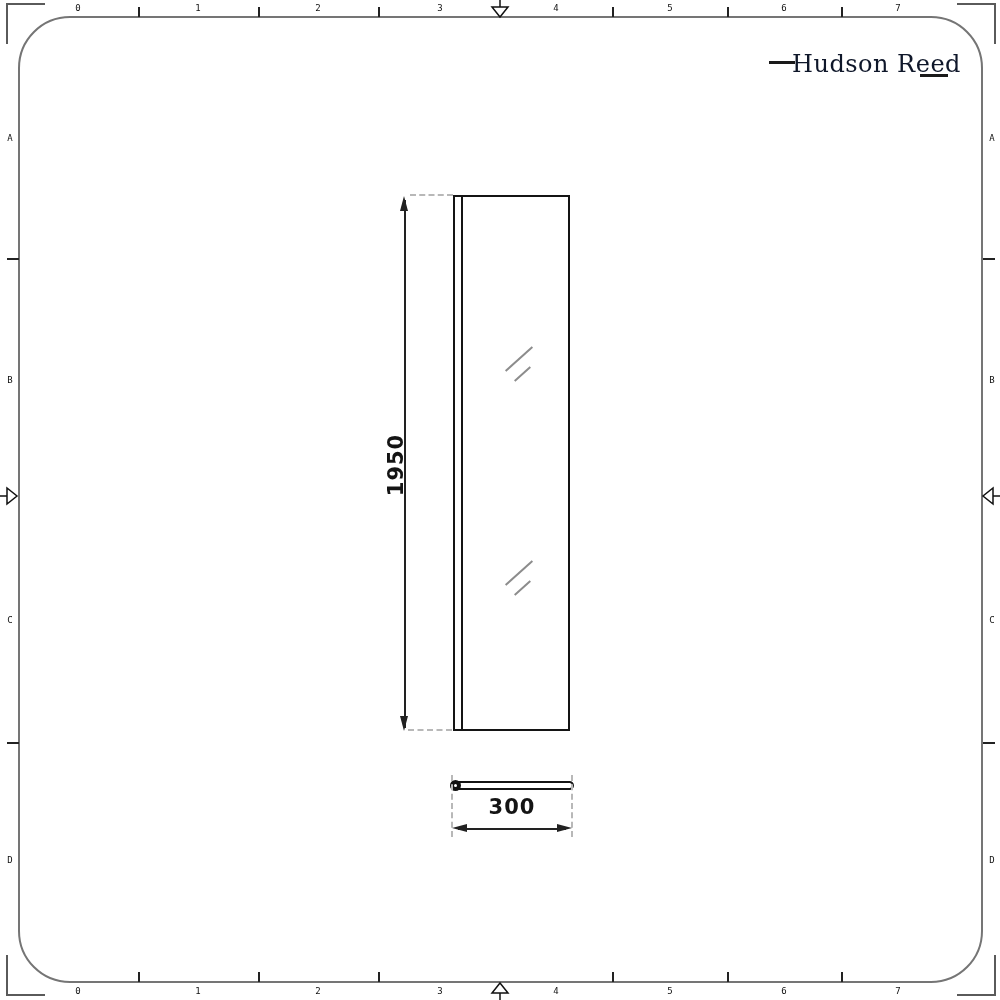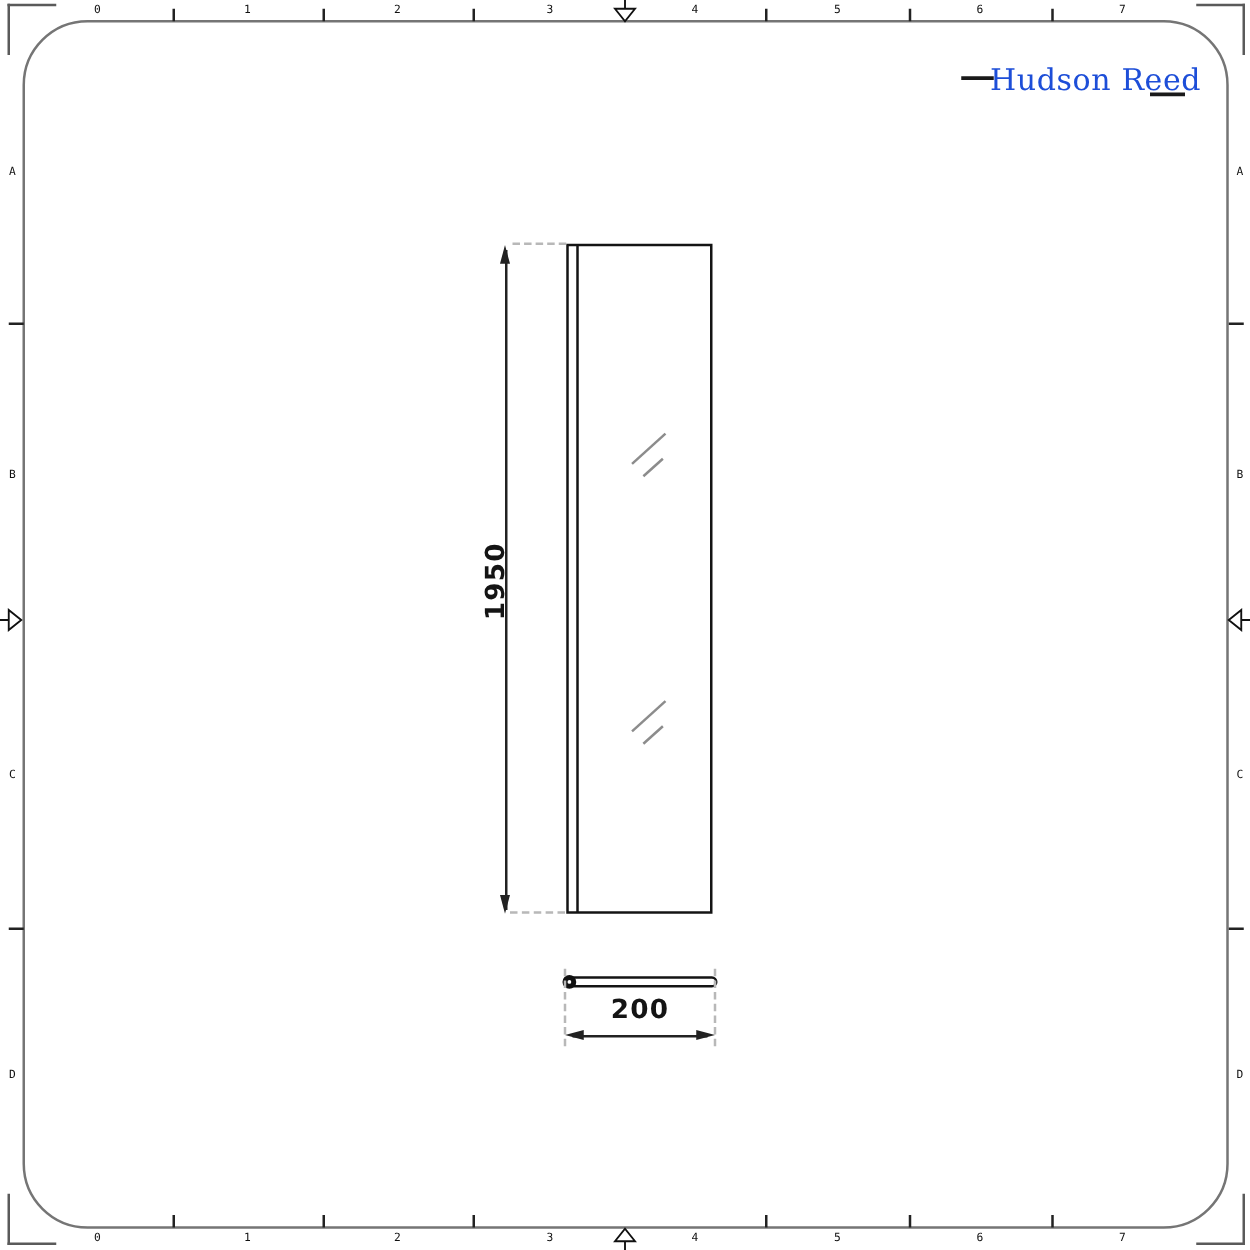--- a/index.html
+++ b/index.html
@@ -27,21 +27,21 @@
     position:absolute;width:12px;text-align:center;
     font-family:"DejaVu Sans Mono",monospace;font-size:9px;color:#111;line-height:12px;
   }
   .tick-v{position:absolute;width:2px;height:10px;background:#222;}
   .tick-h{position:absolute;width:12px;height:2px;background:#222;}
   .centermark{position:absolute;}
   
   #logo-dash{position:absolute;left:769px;top:61px;width:26px;height:2.5px;background:#1a1a1a;}
   #logo-text{
     position:absolute;left:792px;top:50px;font-family:"DejaVu Serif",serif;
-    font-size:24px;color:#1d4ed8;letter-spacing:0.5px;white-space:nowrap;
+    font-size:24px;color:#0f172a;letter-spacing:0.5px;white-space:nowrap;
   }
   #logo-underscore{position:absolute;left:920px;top:74px;width:28px;height:2.5px;background:#1a1a1a;}
   
   #front-outline{position:absolute;left:453px;top:195px;width:113px;height:532px;border:2px solid #141414;background:#fff;}
   #front-divider{position:absolute;left:461px;top:196px;width:2px;height:534px;background:#141414;}
   .hatch{position:absolute;height:2px;background:#8c8c8c;transform:rotate(-42deg);transform-origin:center;}
   
   .dim-line-v{position:absolute;width:2px;background:#222;}
   .dim-line-h{position:absolute;height:2px;background:#222;}
   .arrow-up{position:absolute;width:0;height:0;border-left:4.5px solid transparent;border-right:4.5px solid transparent;border-bottom:15px solid #222;}
@@ -155,15 +155,15 @@
   <div id="plan-bar"></div>
   <div id="plan-hinge">
     <div id="plan-hinge-dot"></div>
   </div>
 
   <div class="ext-dash-v" style="left:451px;top:775px;height:62px;"></div>
   <div class="ext-dash-v" style="left:571px;top:775px;height:62px;"></div>
   <div class="dim-line-h" style="left:458px;top:828px;width:108px;"></div>
   <div class="arrow-left" style="left:452px;top:824px;"></div>
   <div class="arrow-right" style="left:557px;top:824px;"></div>
-  <div class="dim-label" id="dim-label-width">200</div>
+  <div class="dim-label" id="dim-label-width">300</div>
 
 </div>
 
 </body></html>

